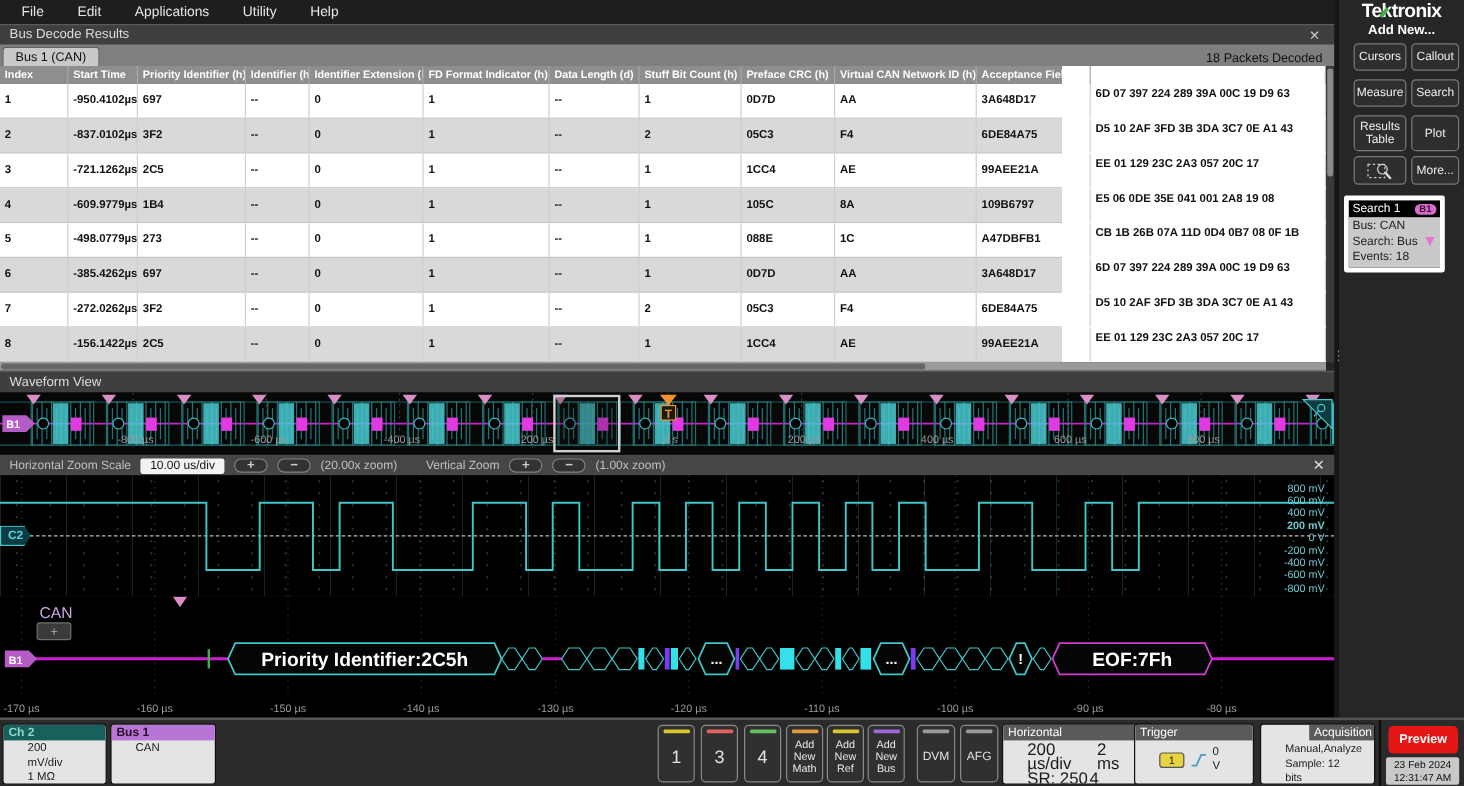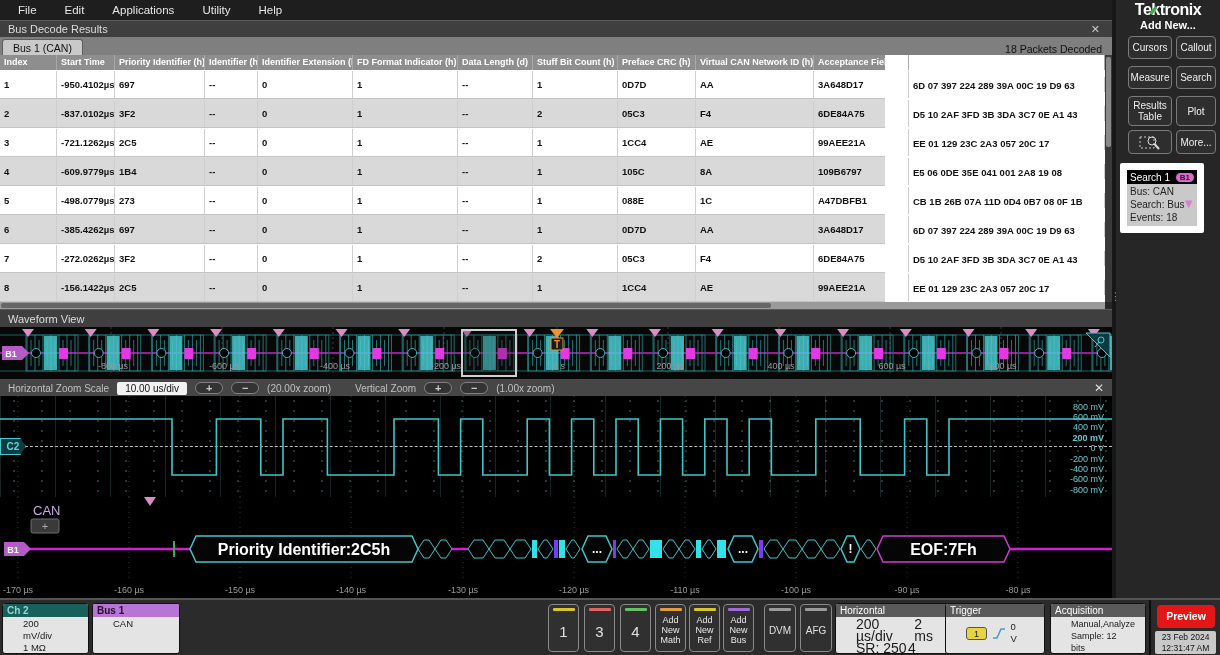--- a/index.html
+++ b/index.html
@@ -18,21 +18,21 @@
                      border-top:1px solid #5a5a5a; color:#ddd; font-size:11px;
                      display:flex; align-items:center; padding:0 8px;gap:20px; }
   #decode-close { margin-left:auto; color:#ccc; font-size:11px; padding:0 4px; }
   #tabstrip { left:0; top:37px; width:1112px; height:18px; background:#7f7f7f;
               display:flex; align-items:flex-end; }
   #bus-tab { background:#c9c9c9; color:#111; font-size:10.5px; height:16px; line-height:16px;
              padding:0 10px; margin-left:2px; border:1px solid #5e5e5e; border-bottom:none;
              border-radius:3px 3px 0 0; }
   #packets-decoded { margin-left:auto; color:#111; font-size:10.5px; padding-right:10px; }
   #dtable { left:0; top:55px; width:1105px; height:247px; background:#fff; overflow:hidden; }
-  .trow { display:flex; width:885px;align-items:center; }
+  .trow { display:flex; width:885px; }
   .thead { height:15px; background:#8e8e8e; }
   .thead .tcell { color:#fff; font-weight:bold; font-size:9px; line-height:15px;
                   border-right:1px solid #a8a8a8; }
   .tcell { flex:0 0 auto; overflow:hidden; white-space:nowrap; padding-left:4px; }
   .tbody-row { height:29px; background:#fff; border-bottom:1px solid #c4c4c4; }
   .tbody-row.alt { background:#d9d9d9; }
   .tbody-row .tcell { color:#111; font-weight:bold; font-size:9.5px; line-height:27px;
                       border-right:1px solid #cfcfcf; }
   .tbody-row .tcell.datacell { white-space:normal; line-height:12px; padding-top:3px; width:95px; }
   #vscroll { left:1105px; top:55px; width:7px; height:247px; background:#3a3a3a; }
@@ -96,21 +96,21 @@
   #tek-logo { left:0; top:1px; width:104px; text-align:center; color:#fff;
               font-weight:bold; font-size:16px; letter-spacing:-0.5px; }
   #tek-logo .k { color:#fff; position:relative; }
   #tek-logo .k::after { content:""; position:absolute; left:1px; top:5px; width:3px; height:9px;
                         background:#3fae49; transform:rotate(38deg); }
   #addnew-label { left:0; top:19px; width:104px; text-align:center; color:#fff;
                   font-weight:bold; font-size:11px; }
   .sb-btn { position:absolute; background:#2e2e2e; border:1px solid #7a7a7a; border-radius:4px;
             color:#eee; font-size:10px; display:flex; align-items:center; justify-content:center;
             text-align:center; line-height:11px; }
-  #search-badge { left:4px; top:163px; width:84px; border:7px solid #ffffff; border-radius:2px;
+  #search-badge { left:4px; top:163px; width:84px; border:4px solid #ffffff; border-radius:2px;
                   overflow:hidden; }
   #search-head { background:#000; height:14px; display:flex; align-items:center; padding:0 3px; }
   #search-title { color:#fff; font-size:10px; }
   #search-b1 { margin-left:auto; background:#d46cc8; color:#3a0a34; font-size:8px; font-weight:bold;
                border-radius:6px; padding:0 4px; height:9px; line-height:9px; }
   #search-body { background:#c9c9c9; color:#222; font-size:10px; line-height:13px;
                  padding:1px 3px 2px; position:relative; }
   #search-chevron { position:absolute; right:2px; top:13px; color:#e07bd0; font-size:13px; }
 </style>
 </head>
@@ -885,21 +885,21 @@
  <div class="badge-head" style="background:#5a5a5a;color:#fff;font-weight:normal;">Trigger</div>
  <div class="badge-body" style="display:flex;align-items:center;gap:5px;padding-top:4px;">
    <span style="background:#e6d540;border:1px solid #555;border-radius:3px;width:22px;height:13px;line-height:12px;text-align:center;font-size:9px;">1</span>
    <svg width="14" height="13">
             <polyline points="1,11 5,11 9,2 13,2" fill="none" stroke="#4a9ac8" stroke-width="1.5"></polyline>
           </svg>
    <span>0 V</span>
         </div>
       </div>
       <div class="badge" style="left:1050px;width:96px;">
- <div class="badge-head" style="background:#5a5a5a;color:#fff;font-weight:normal;">Acquisition</div>
+ <div class="badge-head" style="background:#5a5a5a;color:#fff;font-weight:normal;margin-left:40px;">Acquisition</div>
  <div class="badge-body" style="font-size:9px;">
    <div style="display:flex;justify-content:space-between;">
             <span>Manual,</span>
             <span>Analyze</span>
           </div>
    <div>Sample: 12 bits</div>
           <div>0 Acqs</div>
         </div>
       </div>
       <div class="abs" style="left:1149px;top:0;width:2px;height:57px;background:#0c0c0c;"></div>

